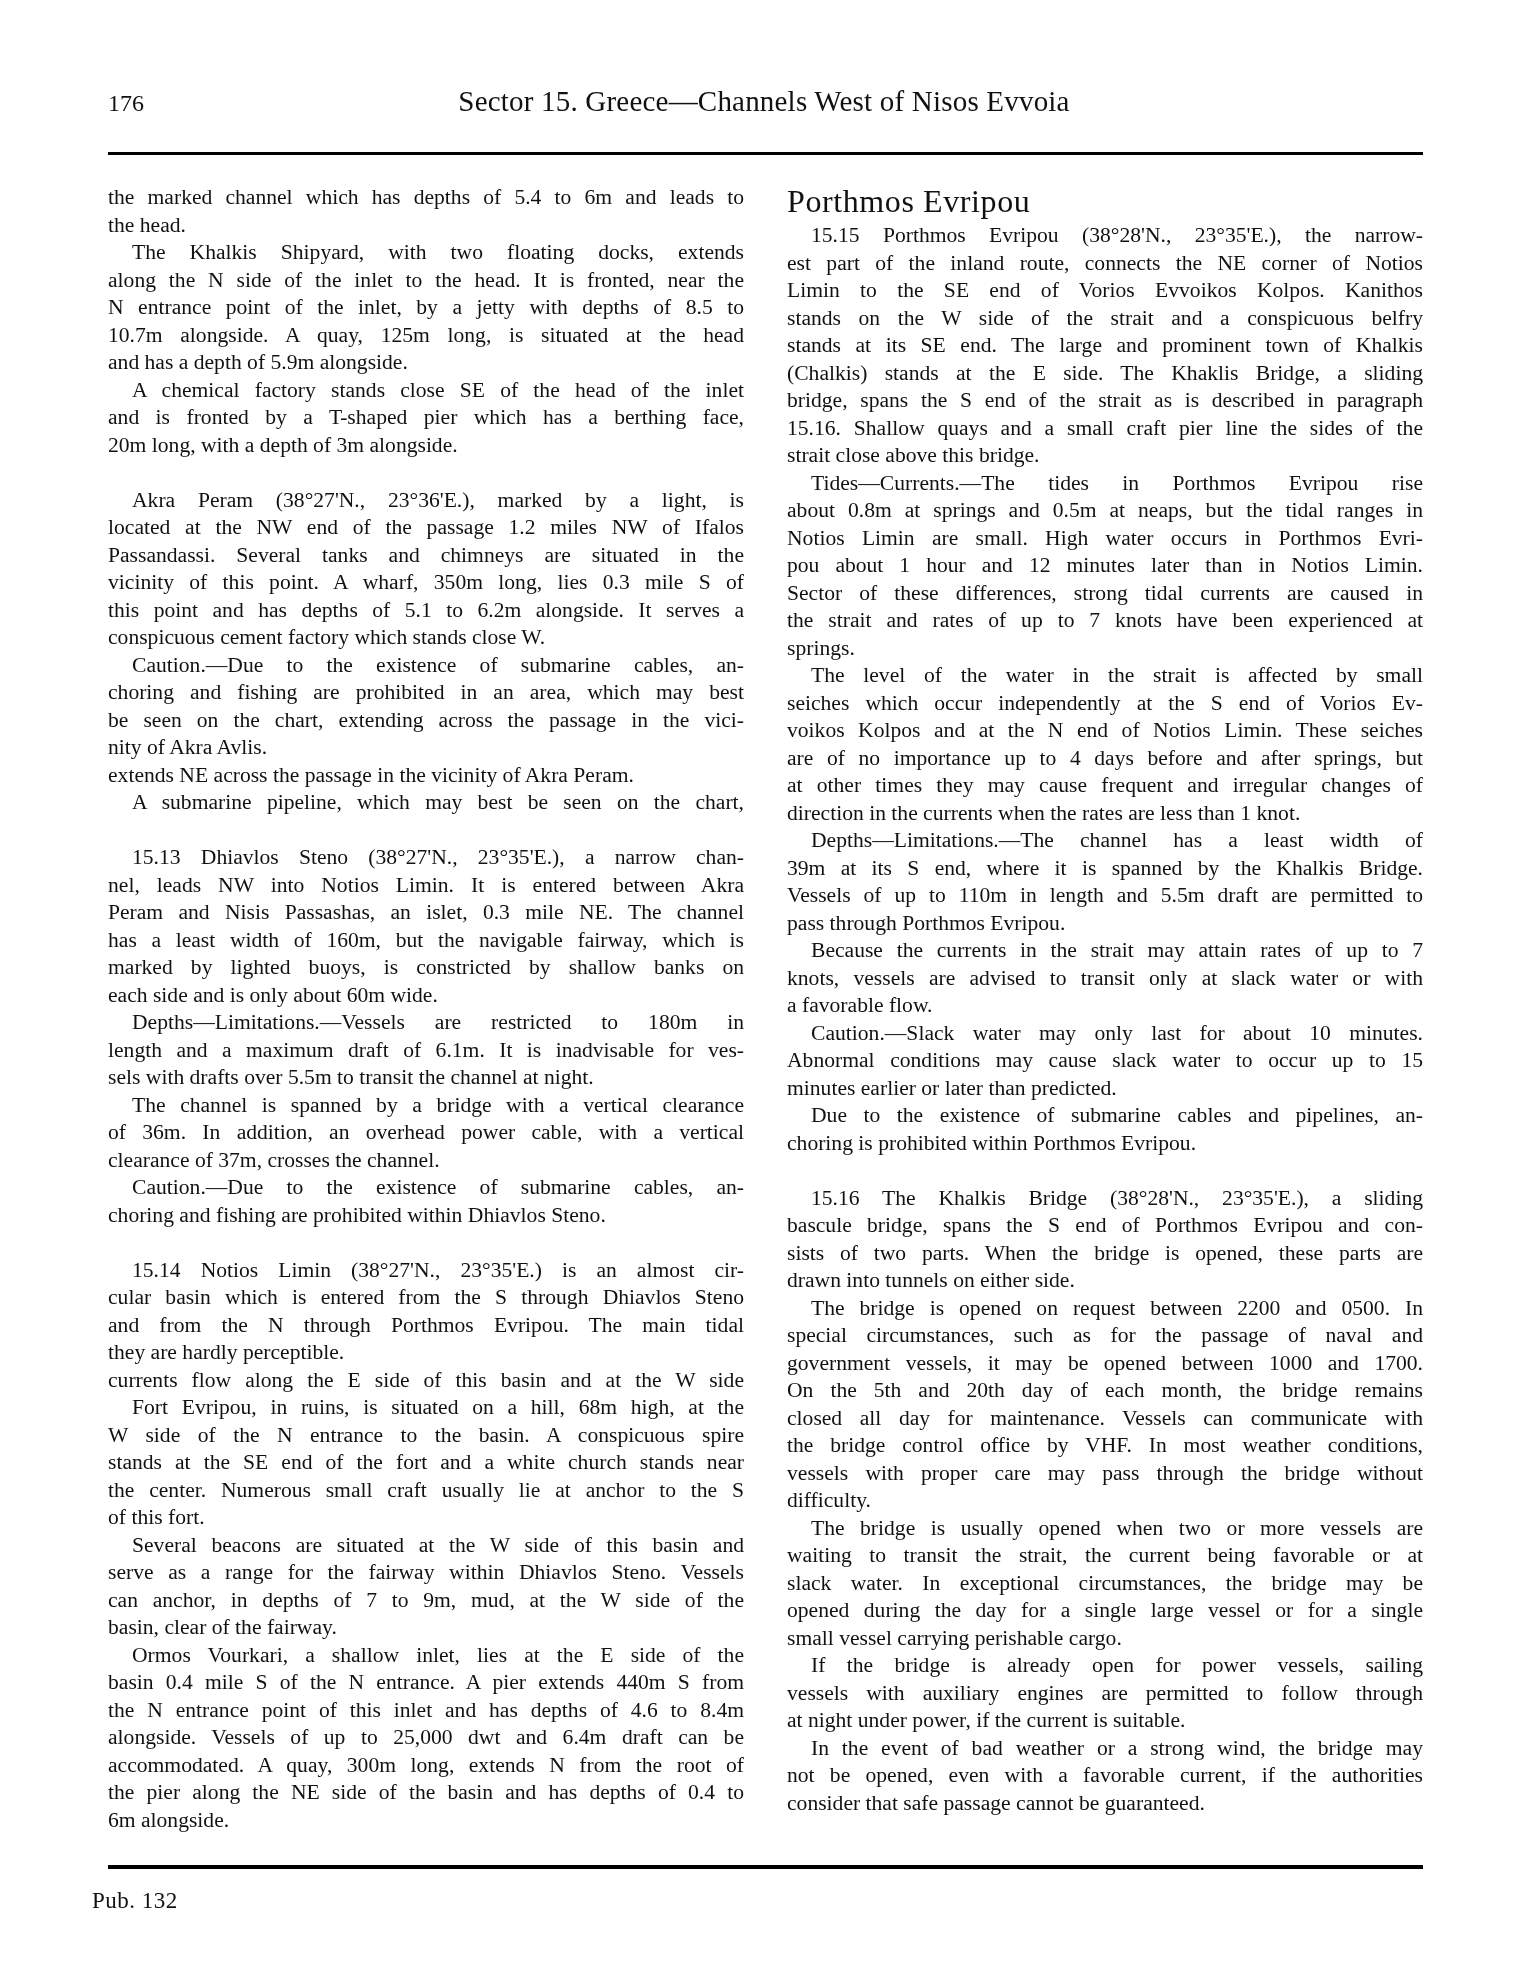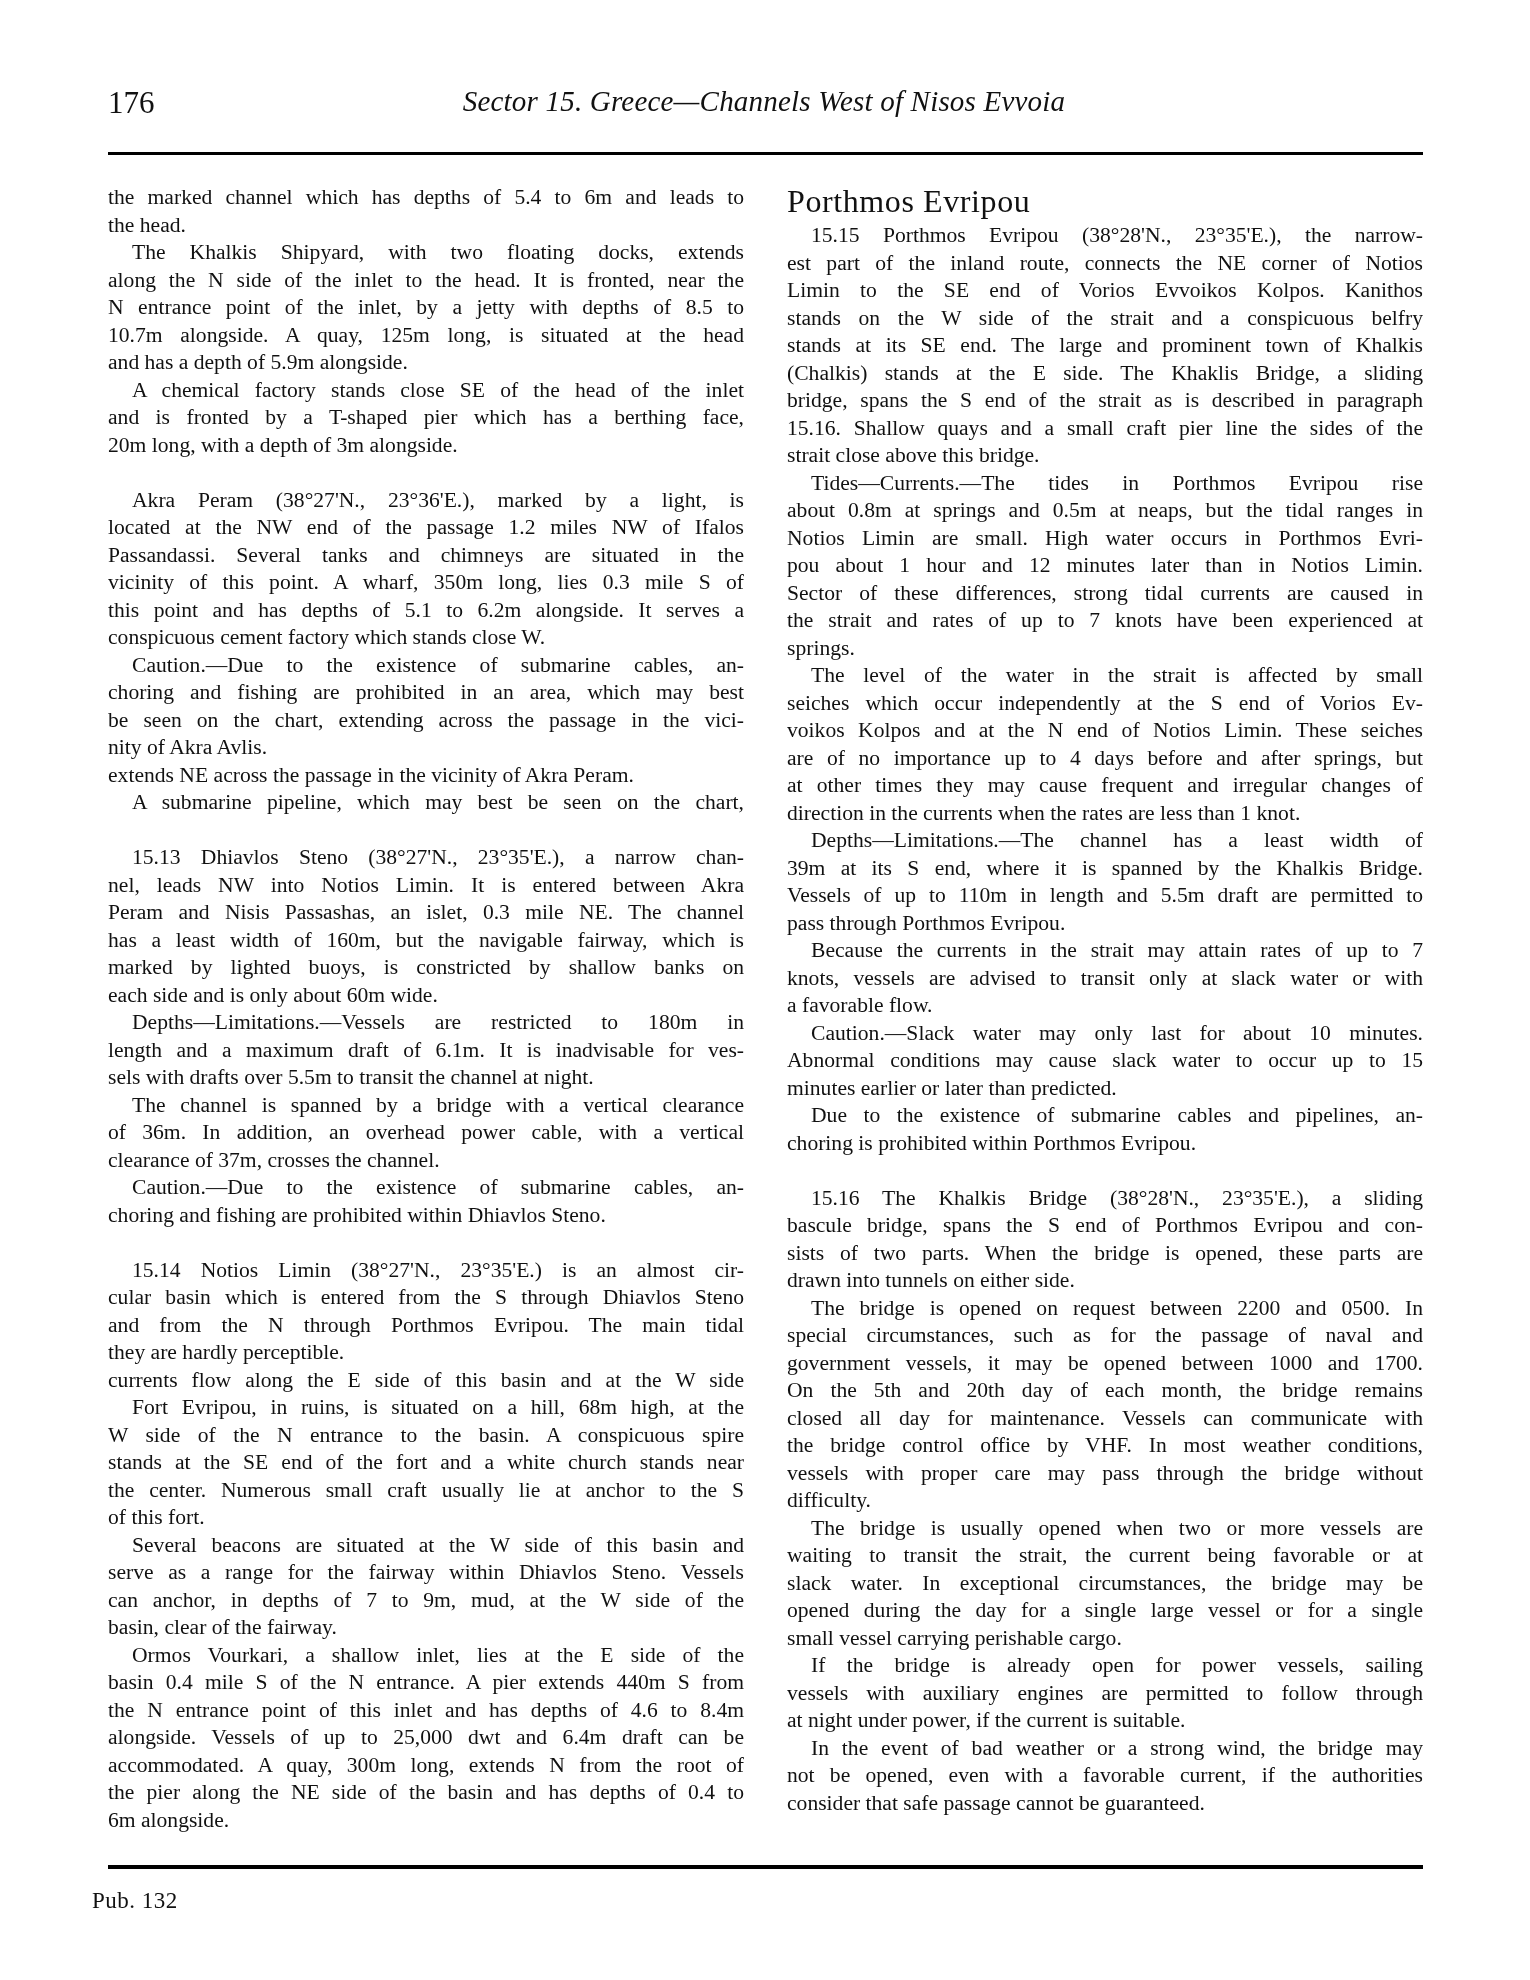--- a/index.html
+++ b/index.html
@@ -1,25 +1,25 @@
 <!DOCTYPE html>
 <html><head>
 <meta charset="utf-8">
 <style>
   html, body { margin: 0; padding: 0; background: #ffffff; }
   body {
     width: 1530px; height: 1980px; position: relative; overflow: hidden;
     font-family: "Liberation Serif", "DejaVu Serif", serif; color: #111111;
   }
   .page-number {
-    position: absolute; left: 108px; top: 88px; font-size: 31px; line-height: 30px;
+    position: absolute; left: 108px; top: 88px; font-size: 24px; line-height: 30px;
   }
   .running-title {
     position: absolute; left: 0; width: 1528px; top: 84px; text-align: center;
-    font-size: 29px; line-height: 34px; letter-spacing: 0.2px; font-style: italic;
+    font-size: 29px; line-height: 34px; letter-spacing: 0.2px;
   }
   .rule-top {
     position: absolute; left: 108px; top: 152px; width: 1315px; height: 3px; background: #000;
   }
   .rule-bottom {
     position: absolute; left: 108px; top: 1865px; width: 1315px; height: 4px; background: #000;
   }
   .footer {
     position: absolute; left: 92px; top: 1886px; font-size: 23px; line-height: 30px; letter-spacing: 0.5px;
   }

